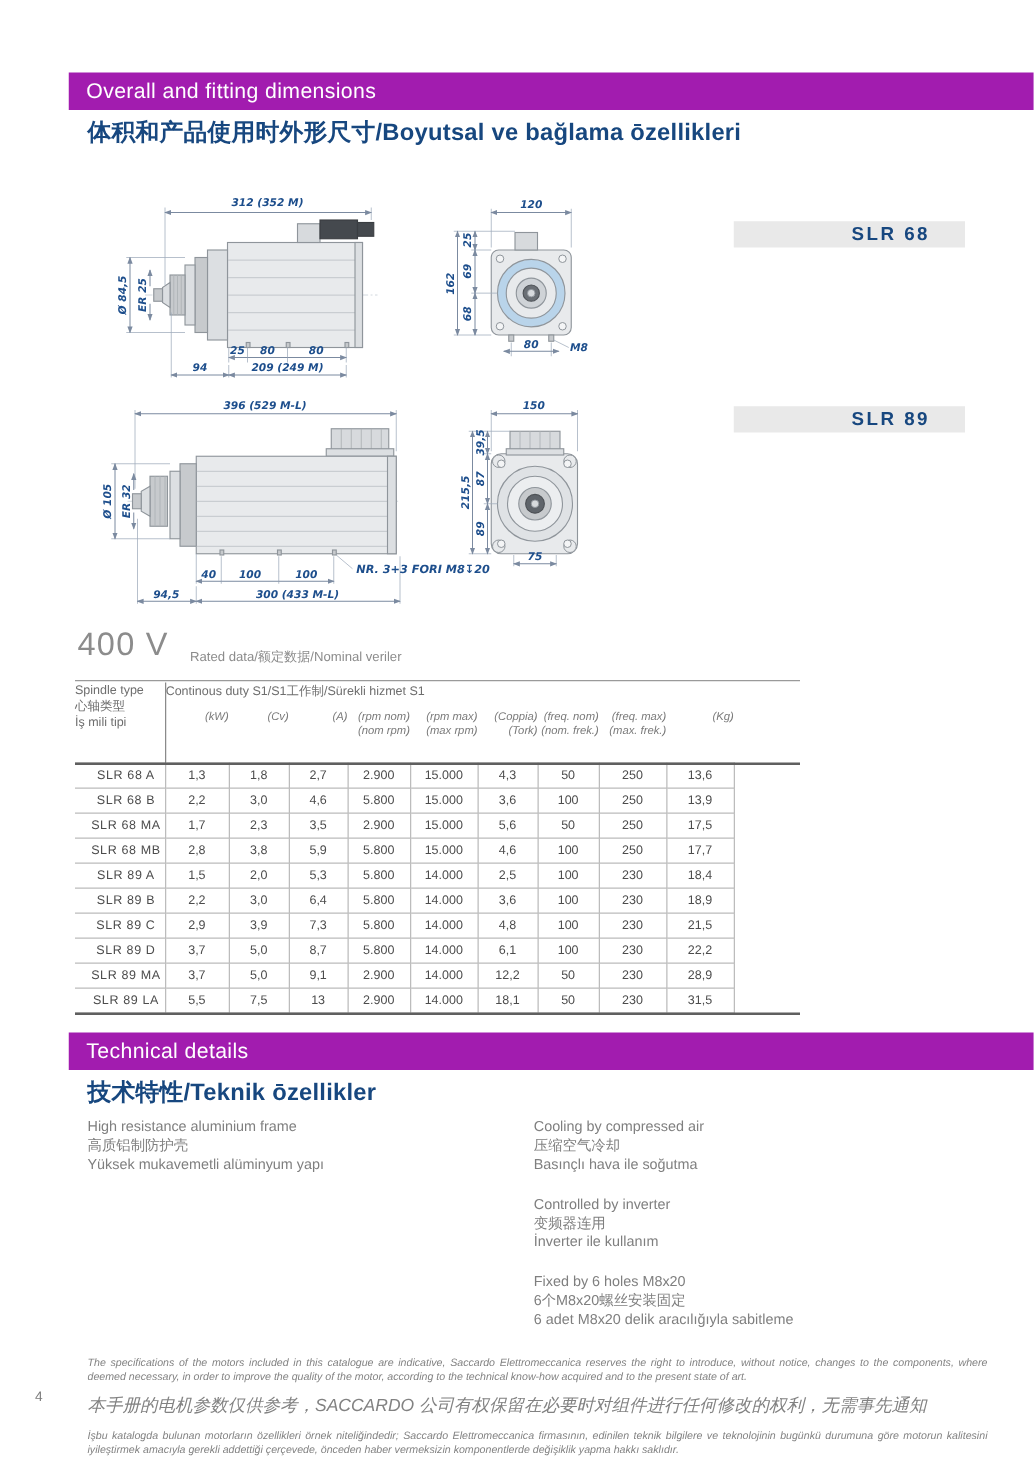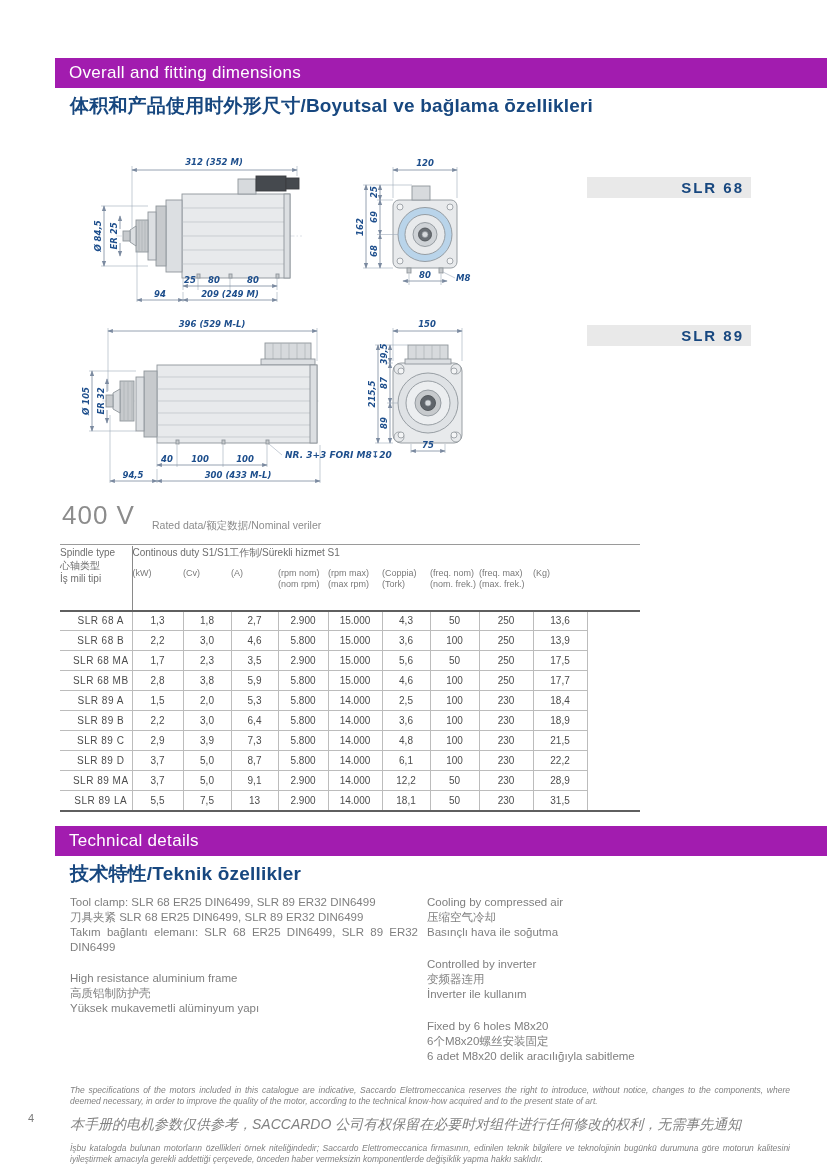--- a/index.html
+++ b/index.html
@@ -16,42 +16,42 @@
   #bar1 { left:55px; top:58px; width:758px; }
   #bar2 { left:55px; top:826px; width:758px; }
   .subtitle {
     position:absolute; color:#17477f; font-size:19px; font-weight:bold;
     letter-spacing:0.2px;
   }
   #sub1 { left:70px; top:93px; }
   #sub2 { left:70px; top:861px; }
   .model-tag {
     position:absolute; background:#e9e9e9; width:157px; height:21px;
-    line-height:21px; text-align:right; padding-right:7px;
+    line-height:21px; text-align:right; padding-right:28px;
     color:#17477f; font-weight:bold; font-size:15px; letter-spacing:2px;
   }
   #tag68 { left:587px; top:177px; }
   #tag89 { left:587px; top:325px; }
   .drawing { position:absolute; }
   #voltage { position:absolute; left:62px; top:500px; font-size:26px; color:#8c8c8c; letter-spacing:1px; }
   #rated-label { position:absolute; left:152px; top:519px; font-size:10.5px; color:#8c8c8c; }
   .rule { position:absolute; left:60px; width:580px; height:1px; background:#9a9a9a; }
   #rule-top { top:544px; }
   #rule-head { top:610px; height:2px; background:#5f5f5f; }
   #rule-bottom { top:810px; height:2px; background:#5f5f5f; }
   #rated-table { position:absolute; left:60px; top:546px; border-collapse:collapse; table-layout:fixed; }
   #rated-table th, #rated-table td { padding:0; font-weight:normal; }
   .c-model-h {
     text-align:left; vertical-align:top; padding:3px 0 0 10px;
     font-size:10px; color:#6e6e6e; line-height:13px; border-right:1px solid #8a8a8a;
   }
   .duty { text-align:left; vertical-align:top; padding:3px 0 0 12px; font-size:10px; color:#6e6e6e; }
   tr.r1 { height:22px; }
   tr.r2 { height:42px; }
-  .unit-h { text-align:left; vertical-align:top; padding-top:3px; font-size:9px; color:#7a7a7a; line-height:11px; }
+  .unit-h { text-align:right; vertical-align:top; padding-top:3px; font-size:9px; color:#7a7a7a; line-height:11px;font-style:italic; }
   #rated-table tbody td {
     border:1px solid #bcbcbc; height:19px; font-size:10px; color:#4c4c4c; text-align:center;
   }
   #rated-table tbody td.c-model { text-align:center; padding-left:10px; border-left:none; letter-spacing:0.5px; }
   .tech-col { position:absolute; }
   #tech-left  { left:70px;  top:895px; width:348px; }
   #tech-right { left:427px; top:895px; width:318px; }
   .tech-block { margin-bottom:16px; font-size:11.5px; color:#7f7f7f; line-height:15px; }
   #tech-left .tech-block { text-align:justify; }
   #footer { position:absolute; left:70px; top:1085px; width:720px; color:#828282;font-style:italic; }
@@ -439,25 +439,20 @@
 <div id="rule-head" class="rule"></div>
 <div id="rule-bottom" class="rule"></div>
 
 <div id="bar2" class="bar">
   <span>Technical details</span>
 </div>
 <div id="sub2" class="subtitle">技术特性/Teknik ōzellikler</div>
 
 <div id="tech-left" class="tech-col">
   <div class="tech-block">
-    <div>Tool clamp: SLR 68 ER25 DIN6499, SLR 89 ER32 DIN6499</div>
-    <div>刀具夹紧 SLR 68 ER25 DIN6499, SLR 89 ER32 DIN6499</div>
-    <div>Takım bağlantı elemanı: SLR 68 ER25 DIN6499, SLR 89 ER32 DIN6499</div>
-  </div>
-  <div class="tech-block">
     <div>High resistance aluminium frame</div>
     <div>高质铝制防护壳</div>
     <div>Yüksek mukavemetli alüminyum yapı</div>
   </div>
 </div>
 <div id="tech-right" class="tech-col">
   <div class="tech-block" style="margin-bottom:17px">
     <div>Cooling by compressed air</div>
     <div>压缩空气冷却</div>
     <div>Basınçlı hava ile soğutma</div>

